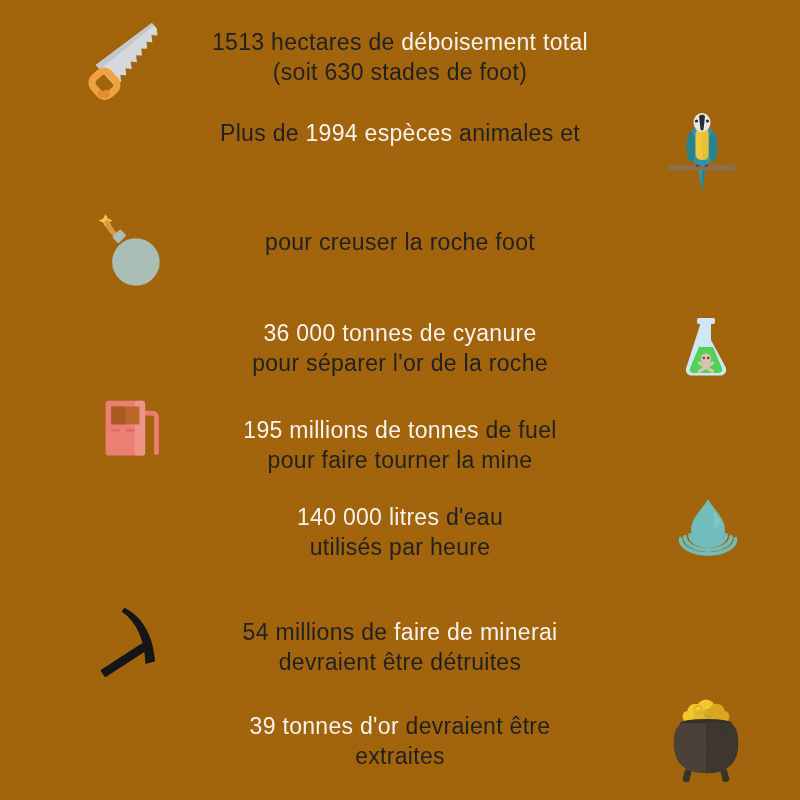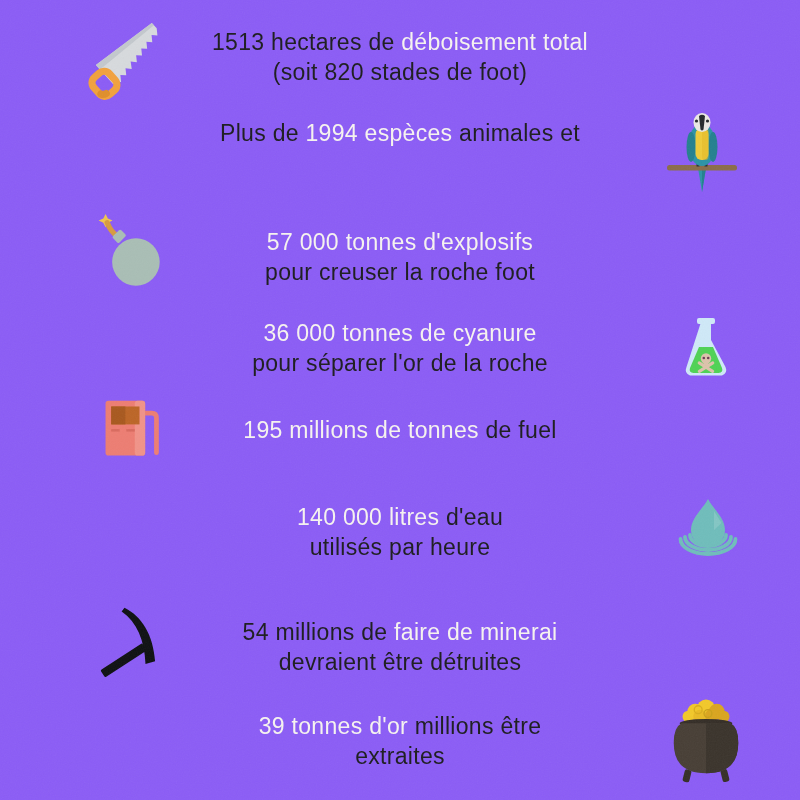--- a/index.html
+++ b/index.html
@@ -1,18 +1,18 @@
 <!DOCTYPE html>
 <html><head>
 <meta charset="utf-8">
 <style>
   html,body{margin:0;padding:0;background:#444;}
   #page{
     position:relative;width:800px;height:800px;overflow:hidden;
-    background:#8b5cf6;
+    background:#a16207;
     font-family:"Liberation Sans","DejaVu Sans",sans-serif;
   }
   .noise{position:absolute;inset:0;width:100%;height:100%;pointer-events:none;}
   .row{display:contents;}
   .icon{position:absolute;}
   .icon svg{display:block;width:100%;height:100%;}
   .text{
     position:absolute;left:140px;width:520px;text-align:center;
     font-size:23px;line-height:30px;letter-spacing:0.3px;font-weight:500;
   }
@@ -35,21 +35,21 @@
           <rect x="12" y="42" width="20" height="22" rx="7" fill="none" stroke="#f2a13c" stroke-width="7"></rect>
           <path fill="none" stroke="#e08e2a" stroke-width="7" stroke-linecap="round" d="M13 58 Q14 60.5 17 61"></path>
         </g>
       </svg>
     </div>
     <div class="text" style="top:27px">
       <div class="line">
         <span class="dark">1513 hectares de </span><span class="light">déboisement total</span>
       </div>
       <div class="line">
-        <span class="dark">(soit 820 stades de foot)</span>
+        <span class="dark">(soit 630 stades de foot)</span>
       </div>
     </div>
   </div>
 
   
   <div class="row">
     <div class="icon" style="left:666px;top:110px;width:72px;height:84px">
       <svg viewBox="0 0 72 84">
         <polygon points="32,58 40,58 36,82" fill="#2b93a6"></polygon>
         <polygon points="36,58 40,58 36,82" fill="#23808f"></polygon>
@@ -79,23 +79,20 @@
     <div class="icon" style="left:90px;top:212px;width:82px;height:82px">
       <svg viewBox="0 0 100 100">
         <path fill="#f1c54c" d="M19 2.5 L21.8 7.8 L27.5 10.5 L21.8 13.2 L19 18.5 L16.2 13.2 L10.5 10.5 L16.2 7.8 Z"></path>
         <path fill="none" stroke="#d79a40" stroke-width="6.5" stroke-linecap="round" d="M34 30 Q25 24 21 13"></path>
         <rect x="29" y="24" width="14" height="11" rx="2" fill="#a9beb5" transform="rotate(-45 36 30)"></rect>
         <circle cx="56" cy="61" r="29" fill="#a9beb5"></circle>
       </svg>
     </div>
     <div class="text" style="top:227px">
       <div class="line">
-        <span class="light">57 000 tonnes d'explosifs</span>
-      </div>
-      <div class="line">
         <span class="dark">pour creuser la roche foot</span>
       </div>
     </div>
   </div>
 
   
   <div class="row">
     <div class="icon" style="left:682px;top:316px;width:48px;height:66px">
       <svg viewBox="0 0 48 66">
         <rect x="15" y="2" width="18" height="6" rx="2" fill="#cfe9f8"></rect>
@@ -128,20 +125,23 @@
         <rect x="39" y="3" width="11" height="58" rx="3" fill="#f19388"></rect>
         <rect x="14" y="9" width="30" height="19" fill="#bc6526"></rect>
         <rect x="14" y="9" width="15" height="19" fill="#a8581e"></rect>
         <rect x="14" y="33" width="9" height="2.6" fill="#d96a5e"></rect>
         <rect x="30" y="33" width="9" height="2.6" fill="#d96a5e"></rect>
       </svg>
     </div>
     <div class="text" style="top:415px">
       <div class="line">
         <span class="light">195 millions de tonnes </span><span class="dark">de fuel</span>
+      </div>
+      <div class="line">
+        <span class="dark">pour faire tourner la mine</span>
       </div>
     </div>
   </div>
 
   
   <div class="row">
     <div class="icon" style="left:663px;top:495px;width:90px;height:80px">
       <svg viewBox="0 0 90 80">
         <path fill="none" stroke="#6fbdbb" stroke-width="3.8" stroke-linecap="round" d="M17.5 44 A27.5 15 0 0 0 72.5 44"></path>
         <path fill="none" stroke="#6fbdbb" stroke-width="3.8" stroke-linecap="round" d="M22 42 A23 13 0 0 0 68 42"></path>
@@ -193,21 +193,21 @@
         <circle cx="51" cy="23" r="7" fill="#daa51e"></circle>
         <circle cx="37" cy="17" r="4" fill="none" stroke="#d9ad1c" stroke-width="1.4"></circle>
         <circle cx="47" cy="21" r="4" fill="none" stroke="#caa01a" stroke-width="1.4"></circle>
         <ellipse cx="45" cy="31" rx="27" ry="4.5" fill="#342d26"></ellipse>
         <path fill="#473e35" d="M20 31 Q12 35 12 51 Q12 82 45 82 Q78 82 78 51 Q78 35 70 31 Z"></path>
         <path fill="#3a332b" d="M45 31 H70 Q78 35 78 51 Q78 82 45 82 Z"></path>
       </svg>
     </div>
     <div class="text" style="top:711px">
       <div class="line">
-        <span class="light">39 tonnes d'or </span><span class="dark">millions être</span>
+        <span class="light">39 tonnes d'or </span><span class="dark">devraient être</span>
       </div>
       <div class="line">
         <span class="dark">extraites</span>
       </div>
     </div>
   </div>
 
   
   <svg class="noise">
     <filter id="n">

